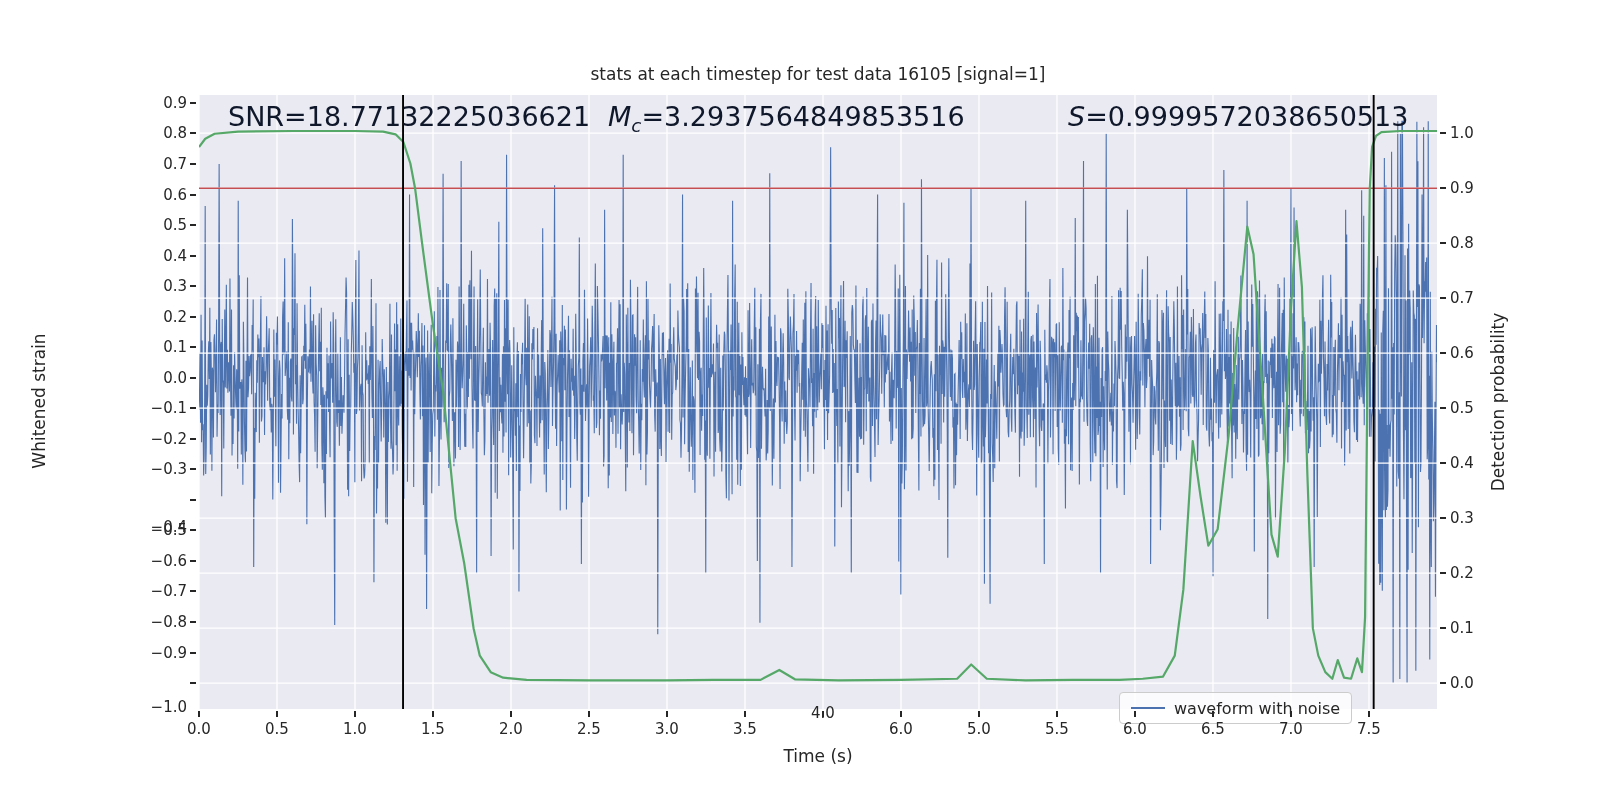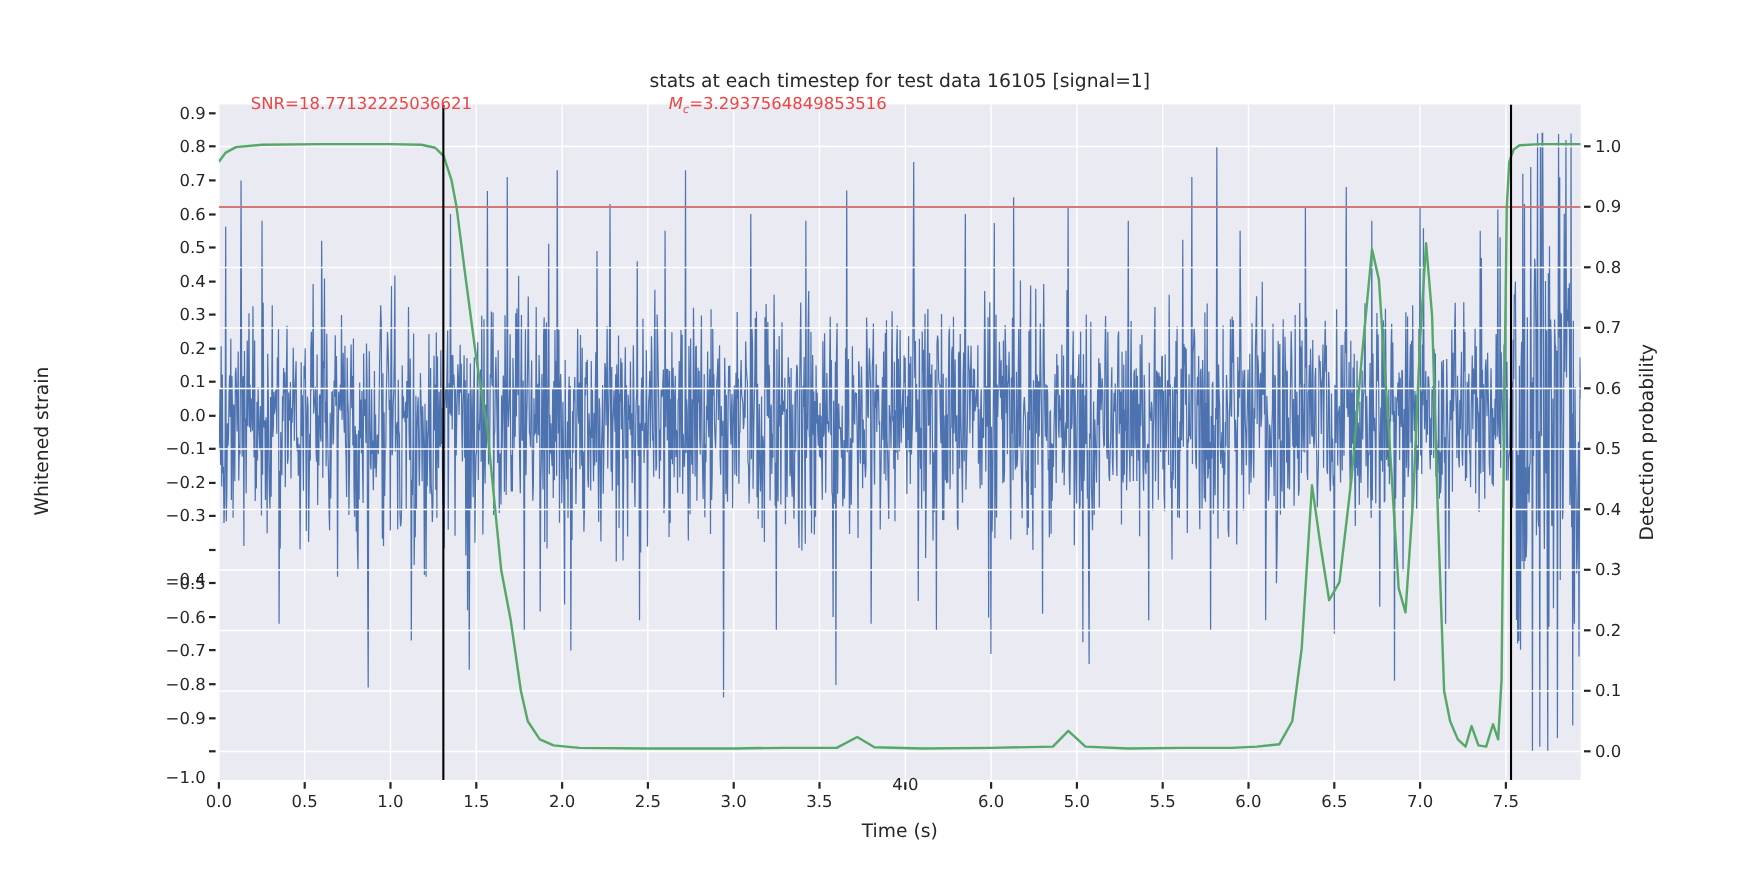--- a/index.html
+++ b/index.html
@@ -2,21 +2,21 @@
 <html><head>
 <meta charset="utf-8">
 <style>
   html,body{margin:0;padding:0;background:#ffffff;}
   #figure{position:relative;width:1600px;height:800px;background:#ffffff;
           font-family:"DejaVu Sans","Liberation Sans",sans-serif;color:#262626;overflow:hidden;}
   #plot-area{position:absolute;left:199px;top:95px;width:1238px;height:614px;background:#eaeaf2;}
   #plot-svg{position:absolute;left:0;top:0;width:1238px;height:614px;display:block;}
   .title{position:absolute;left:199px;top:64px;width:1238px;text-align:center;
          font-size:17px;color:#262626;}
-  .anno{position:absolute;top:85px;font-size:15px;color:#ef4444;white-space:nowrap;}
+  .anno{position:absolute;top:101px;font-size:27px;color:#0f172a;white-space:nowrap;}
   .anno .it{font-style:italic;}
   .anno sub{font-style:italic;font-size:0.68em;}
   .axis-label{position:absolute;font-size:17px;color:#262626;white-space:nowrap;}
   #xlabel{left:199px;top:746px;width:1238px;text-align:center;}
   #ylabel-left{left:-61px;top:391px;width:200px;text-align:center;transform:rotate(-90deg);}
   #ylabel-right{left:1398px;top:392px;width:200px;text-align:center;transform:rotate(-90deg);}
   .tick-label{position:absolute;font-size:15px;color:#262626;white-space:nowrap;}
   .tick-label.xtick{width:48px;text-align:center;}
   .tick-label.ltick{width:187px;text-align:right;}
   .tick-label.rtick{text-align:left;}
@@ -69,25 +69,32 @@
         <line x1="1174.664818548387" x2="1174.664818548387" y1="0" y2="614" stroke="#000000" stroke-width="1.9"></line>
       </svg>
   </div>
 
   <div class="anno" style="left:228px">
     <span>SNR=18.77132225036621</span>
   </div>
   <div class="anno" style="left:608px">
     <span class="it">M</span><sub>c</sub><span>=3.2937564849853516</span>
   </div>
+  <div class="anno" style="left:1068px">
+    <span class="it">S</span><span>=0.9999572038650513</span>
+  </div>
 
   <div class="axis-label" id="xlabel">Time (s)</div>
   <div class="axis-label" id="ylabel-left">Whitened strain</div>
   <div class="axis-label" id="ylabel-right">Detection probability</div>
 
+  <div id="legend">
+    <span class="sample"></span>
+    <span class="label">waveform with noise</span>
+  </div>
 
   <div id="ticks-layer">
       <div class="tick-mark" style="left: 198px; top: 711px; width: 2px; height: 6px;"></div>
       <div class="tick-label xtick" style="left: 175px; top: 720px;">0.0</div>
       <div class="tick-mark" style="left: 275.999px; top: 711px; width: 2px; height: 6px;"></div>
       <div class="tick-label xtick" style="left: 252.999px; top: 720px;">0.5</div>
       <div class="tick-mark" style="left: 353.998px; top: 711px; width: 2px; height: 6px;"></div>
       <div class="tick-label xtick" style="left: 330.998px; top: 720px;">1.0</div>
       <div class="tick-mark" style="left: 431.997px; top: 711px; width: 2px; height: 6px;"></div>
       <div class="tick-label xtick" style="left: 408.997px; top: 720px;">1.5</div>

